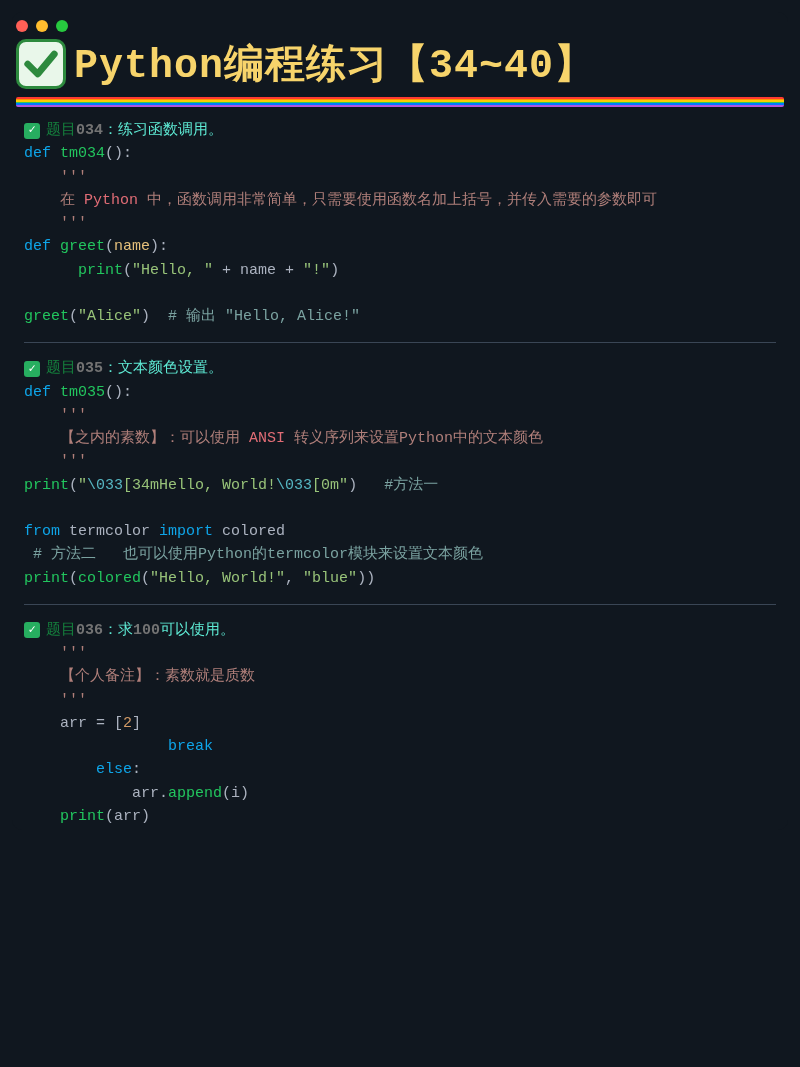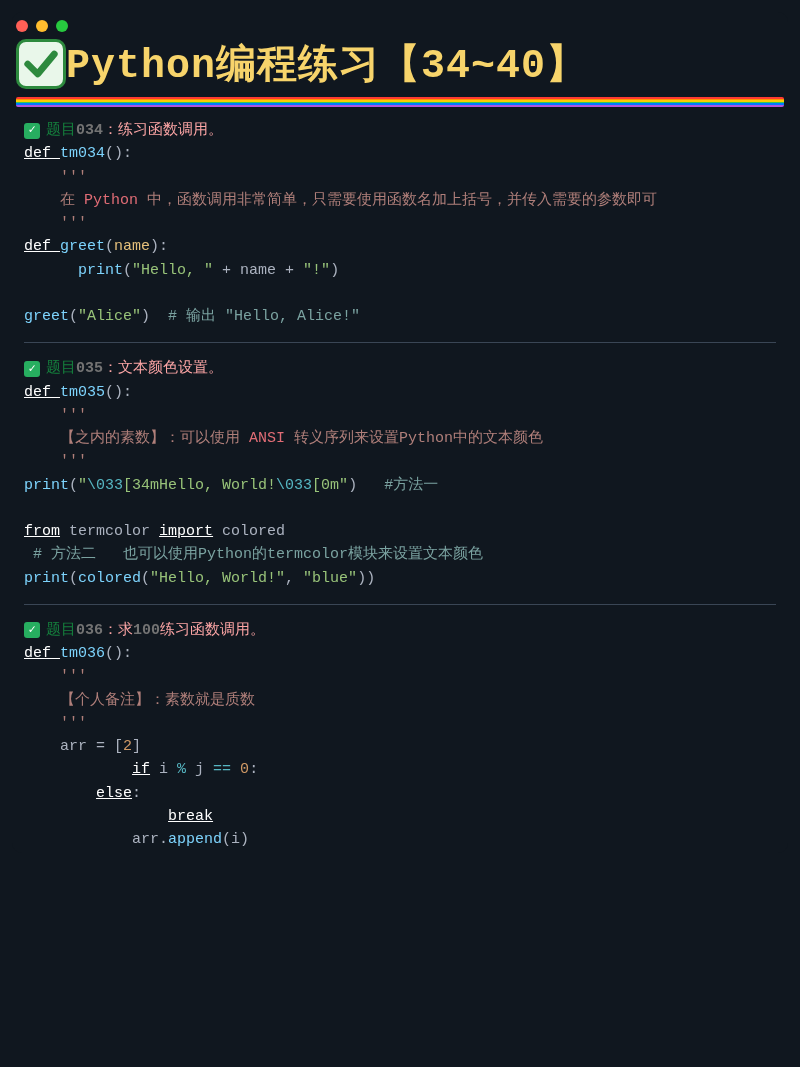--- a/index.html
+++ b/index.html
@@ -21,20 +21,21 @@
     gap: 8px;
     padding: 8px 4px 4px 4px;
   }
   .dot { width: 12px; height: 12px; border-radius: 50%; }
   .dot.red { background: #ff5f56; }
   .dot.yellow { background: #ffbd2e; }
   .dot.green { background: #27c93f; }
   .header {
     display: flex;
     align-items: center;
+    gap: 8px;
     padding: 0 4px;
   }
   .check-badge {
     width: 50px; height: 50px;
     border: 3px solid #2d8a3e;
     border-radius: 10px;
     background: #e9f7ea;
     display: flex; align-items: center; justify-content: center;
     flex-shrink: 0;
   }
@@ -62,23 +63,23 @@
   .line { white-space: pre; }
   .sec-title { display: flex; align-items: center; gap: 6px; }
   .mini-check {
     display: inline-flex; width: 16px; height: 16px;
     background: #27ae60; border-radius: 3px;
     align-items: center; justify-content: center;
     color: white; font-size: 12px; font-weight: bold;
   }
   .q-label { color: #15803d; font-weight: normal; }
   .q-num   { color: #737373; font-weight: bold; }
-  .q-desc  { color: #fca5a5; }
-  .kw   { color: #ffffff; text-decoration: underline; } 
-  .fn   { color: #7dd3fc; } 
+  .q-desc  { color: #5eead4; }
+  .kw   { color: #0ea5e9; } 
+  .fn   { color: #22c55e; } 
   .pn   { color: #e5c07b; } 
   .vn   { color: #d19a66; } 
   .str  { color: #98c379; } 
   .doc  { color: #b07f7a; } 
   .doc-kw { color: #e06c75; }
   .cmt2 { color: #7aa2a0; }
   .plain{ color: #abb2bf; }
   .op   { color: #56b6c2; }
   .esc  { color: #56b6c2; }
   hr.sep {
@@ -135,26 +136,25 @@
 <div class="line"><span class="fn">print</span><span class="plain">(</span><span class="str">"</span><span class="esc">\033</span><span class="str">[34mHello, World!</span><span class="esc">\033</span><span class="str">[0m"</span><span class="plain">)   </span><span class="cmt2">#方法一</span></div>
 <div class="line"> </div>
 <div class="line"><span class="kw">from</span><span class="plain"> </span><span class="plain">termcolor</span><span class="plain"> </span><span class="kw">import</span><span class="plain"> </span><span class="plain">colored</span></div>
 <div class="line"><span class="cmt2"> # 方法二   也可以使用</span><span class="cmt2">Python</span><span class="cmt2">的</span><span class="cmt2">termcolor</span><span class="cmt2">模块来设置文本颜色</span></div>
 <div class="line"><span class="fn">print</span><span class="plain">(</span><span class="fn">colored</span><span class="plain">(</span><span class="str">"Hello, World!"</span><span class="plain">, </span><span class="str">"blue"</span><span class="plain">))</span></div>
 
     <hr class="sep">
 
     <div class="sec-title">
       <span class="mini-check">✓</span>
-      <span><span class="q-label">题目</span><span class="q-num">036</span><span class="q-desc">：求</span><span class="q-num">100</span><span class="q-desc">练习函数调用。</span></span>
+      <span><span class="q-label">题目</span><span class="q-num">036</span><span class="q-desc">：求</span><span class="q-num">100</span><span class="q-desc">可以使用。</span></span>
     </div>
-<div class="line"><span class="kw">def </span><span class="fn">tm036</span><span class="plain">():</span></div>
 <div class="line"><span class="doc">    '''</span></div>
 <div class="line"><span class="doc">    </span><span class="doc">【个人备注】：素数就是质数</span></div>
 <div class="line"><span class="doc">    '''</span></div>
 <div class="line"><span class="plain">    </span><span class="plain">arr</span><span class="plain"> = </span><span class="plain">[</span><span class="vn">2</span><span class="plain">]</span></div>
-<div class="line"><span class="plain">            </span><span class="kw">if</span><span class="plain"> i</span><span class="op"> % </span><span class="plain">j</span><span class="op"> == </span><span class="vn">0</span><span class="plain">:</span></div>
+<div class="line"><span class="plain">                </span><span class="kw">break</span></div>
 <div class="line"><span class="plain">        </span><span class="kw">else</span><span class="plain">:</span></div>
-<div class="line"><span class="plain">                </span><span class="kw">break</span></div>
 <div class="line"><span class="plain">            arr.</span><span class="fn">append</span><span class="plain">(i)</span></div>
+<div class="line"><span class="plain">    </span><span class="fn">print</span><span class="plain">(arr)</span></div>
 
   </div>
 </div>
 
 </body></html>

